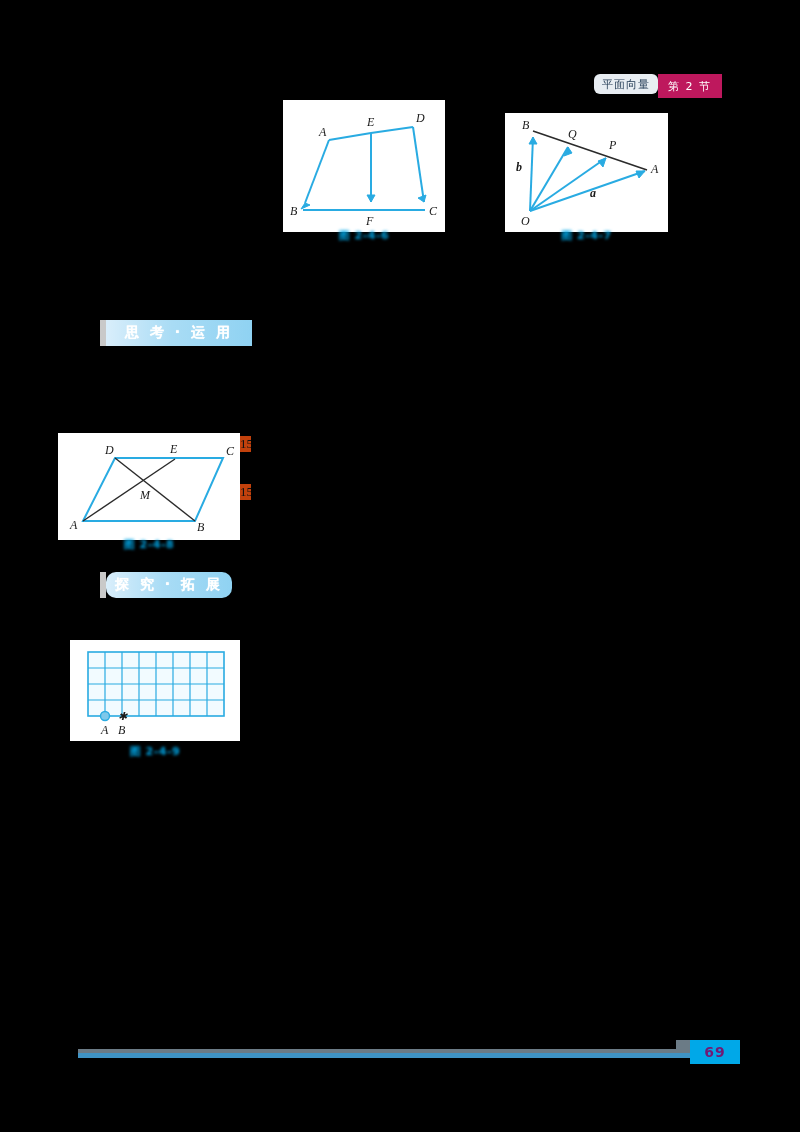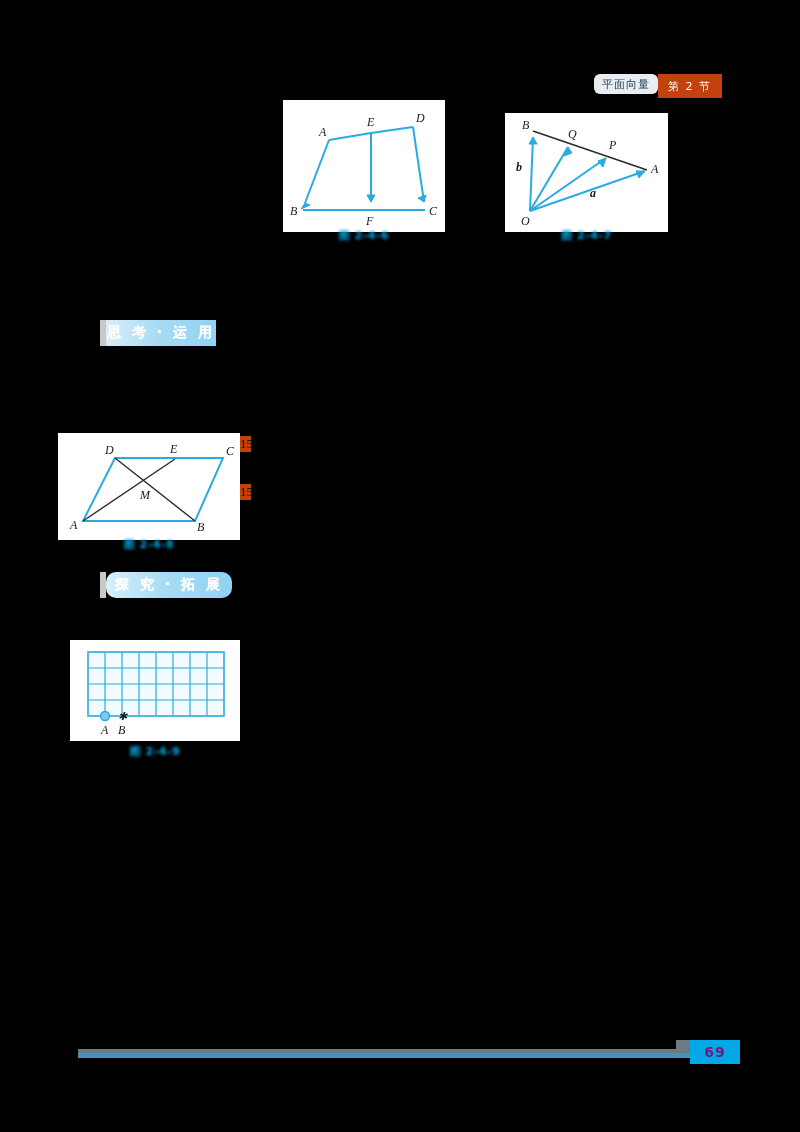--- a/index.html
+++ b/index.html
@@ -26,21 +26,21 @@
     color:#243c55;
     font-family:"DejaVu Sans", sans-serif;
     font-size:11px;
     letter-spacing:1px;
     display:flex;align-items:center;
     padding:0 8px;
     filter:blur(.35px);
     border-radius:6px;
   }
   .header-badge{
-    background:#c2410c;
+    background:#be185d;
     color:#ffffff;
     font-family:"DejaVu Sans", sans-serif;
     font-size:11px;
     letter-spacing:1.5px;
     display:flex;align-items:center;
     padding:12px 10px;
     filter:blur(.3px);
   }
 
   
@@ -187,21 +187,21 @@
       <text x="63" y="25" font-size="12">Q</text>
       <text x="104" y="36" font-size="12">P</text>
       <text x="146" y="60" font-size="12">A</text>
       <text x="16" y="112" font-size="12">O</text>
       <text x="11" y="58" font-size="12" class="bold">b</text>
       <text x="85" y="84" font-size="12" class="bold">a</text>
     </svg>
   </div>
   <div class="fig-caption" style="left:505px;top:228px;width:163px;">图 2-4-7</div>
 
-  <div class="banner" style="left:106px;top:320px;width:110px;">
+  <div class="banner" style="left:106px;top:320px;width:146px;">
     <span>思 考 · 运 用</span>
   </div>
 
   <div class="panel" style="left:58px;top:433px;width:182px;height:107px;">
     <svg width="182" height="107" viewBox="0 0 182 107">
 
       <path d="M 25 88 L 137 88 L 165 25 L 57 25 Z" fill="none" stroke="#29abe2" stroke-width="2"></path>
 
       <path d="M 25 88 L 117 26" fill="none" stroke="#2b2b2b" stroke-width="1.4"></path>
 

